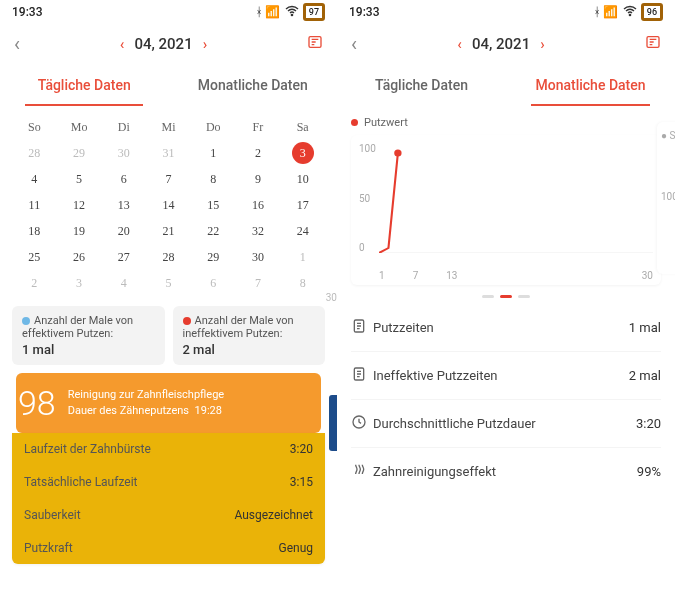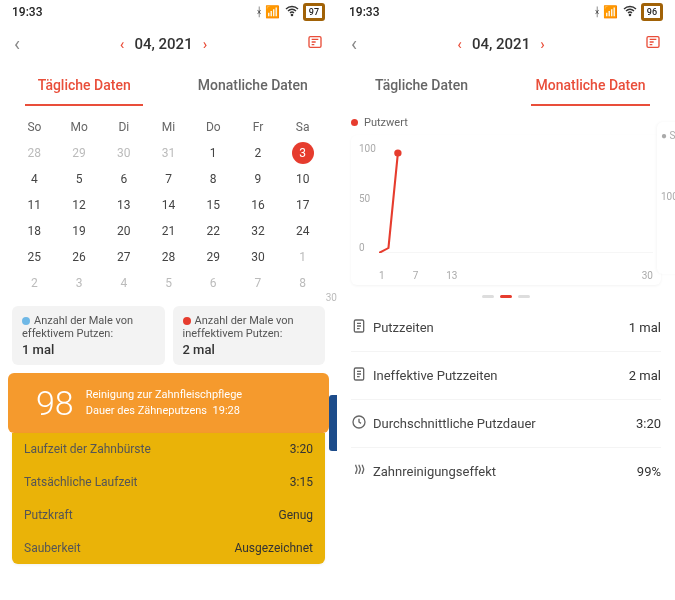--- a/index.html
+++ b/index.html
@@ -80,20 +80,21 @@
     height: 2px;
     background: #e94e3a;
   }
 
   
   .calendar {
     padding: 6px 12px 0 12px;
   }
   .cal-head, .cal-row {
     display: flex;
+    font-family: Liberation Serif, serif;
   }
   .cal-cell {
     flex: 1;
     height: 26px;
     display: flex;
     align-items: center;
     justify-content: center;
     font-size: 12px;
     color: #444;
   }
@@ -119,25 +120,25 @@
     padding: 8px 10px;
     font-size: 11px;
     color: #555;
   }
   .legend-dot { width: 8px; height: 8px; border-radius: 50%; display: inline-block; margin-right: 4px; vertical-align: middle; }
   .legend-blue { background: #6fb8e6; }
   .legend-red { background: #e63c2e; }
   .legend-card .val { font-size: 13px; color: #333; font-weight: 500; margin-top: 2px; }
 
   .score-card {
-    margin: 0 8px;
+    margin: 0 16px;
     background: #f59a2d;
     border-radius: 6px;
     color: #fff;
-    padding: 10px 28px;
+    padding: 10px 2px;
     display: flex;
     align-items: center;
     gap: 12px;
   }
   .score-num { font-size: 34px; font-weight: 300; }
   .score-text { font-size: 11px; line-height: 1.5; }
 
   .stats-list {
     margin: 0 12px 0 12px;
     background: #eab308;
@@ -460,26 +461,26 @@
   <div class="stats-list" id="stats-left">
       <div class="stat-row">
         <span>Laufzeit der Zahnbürste</span>
         <span class="stat-val">3:20</span>
       </div>
       <div class="stat-row">
         <span>Tatsächliche Laufzeit</span>
         <span class="stat-val">3:15</span>
       </div>
       <div class="stat-row">
+        <span>Sauberkeit</span>
+        <span class="stat-val">Ausgezeichnet</span>
+      </div>
+      <div class="stat-row">
         <span>Putzkraft</span>
         <span class="stat-val">Genug</span>
-      </div>
-      <div class="stat-row">
-        <span>Sauberkeit</span>
-        <span class="stat-val">Ausgezeichnet</span>
       </div>
     </div>
 
   <div class="peek-bar"></div>
 </div>
 
 <div class="phone">
   <div class="status-bar">
     <span>19:33</span>
     <span class="status-right">

